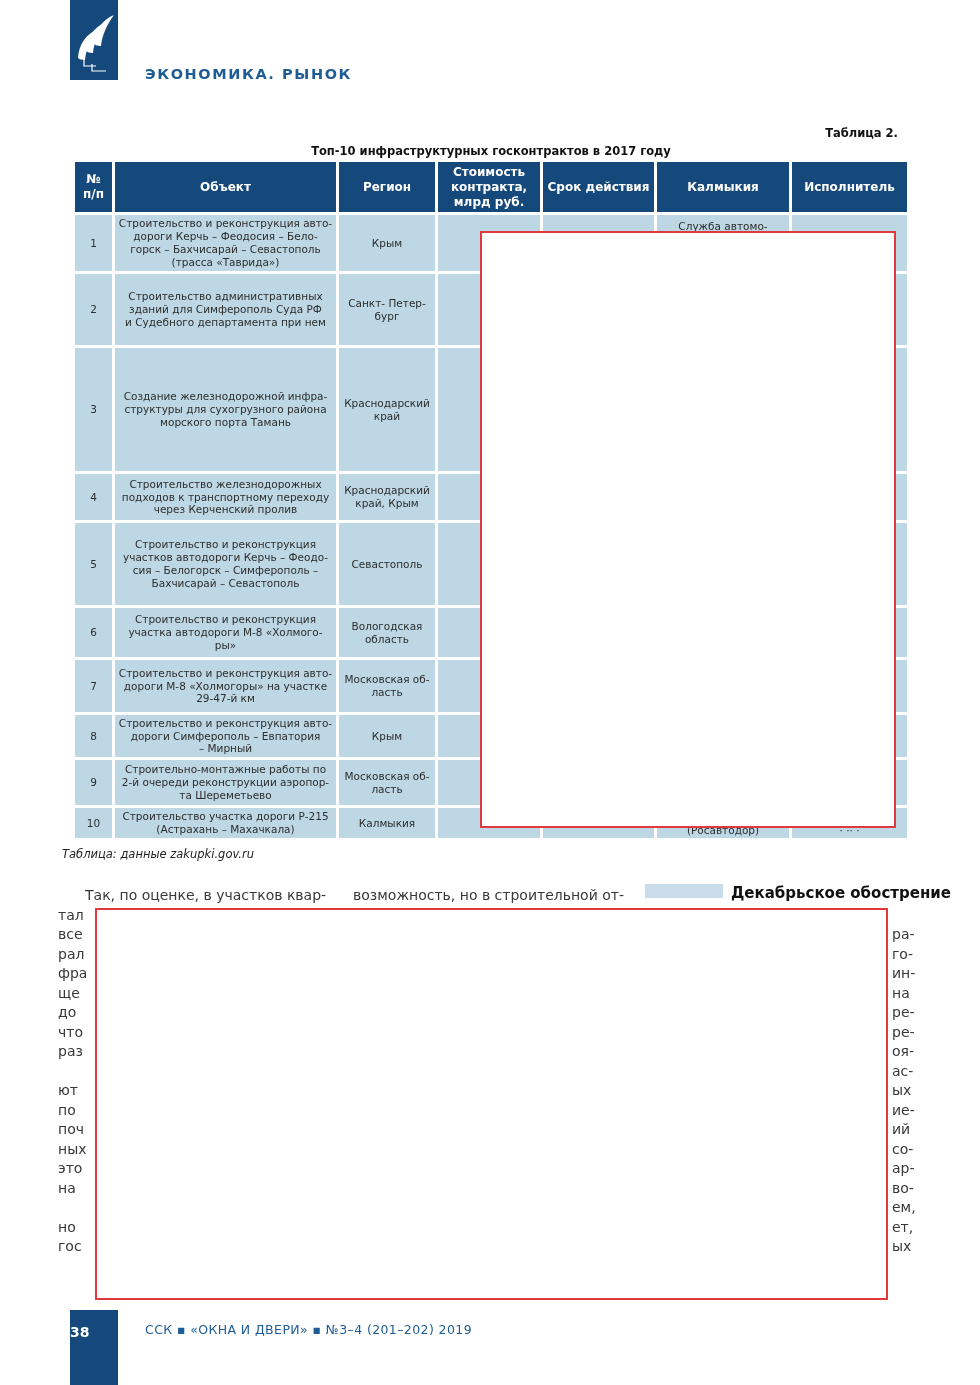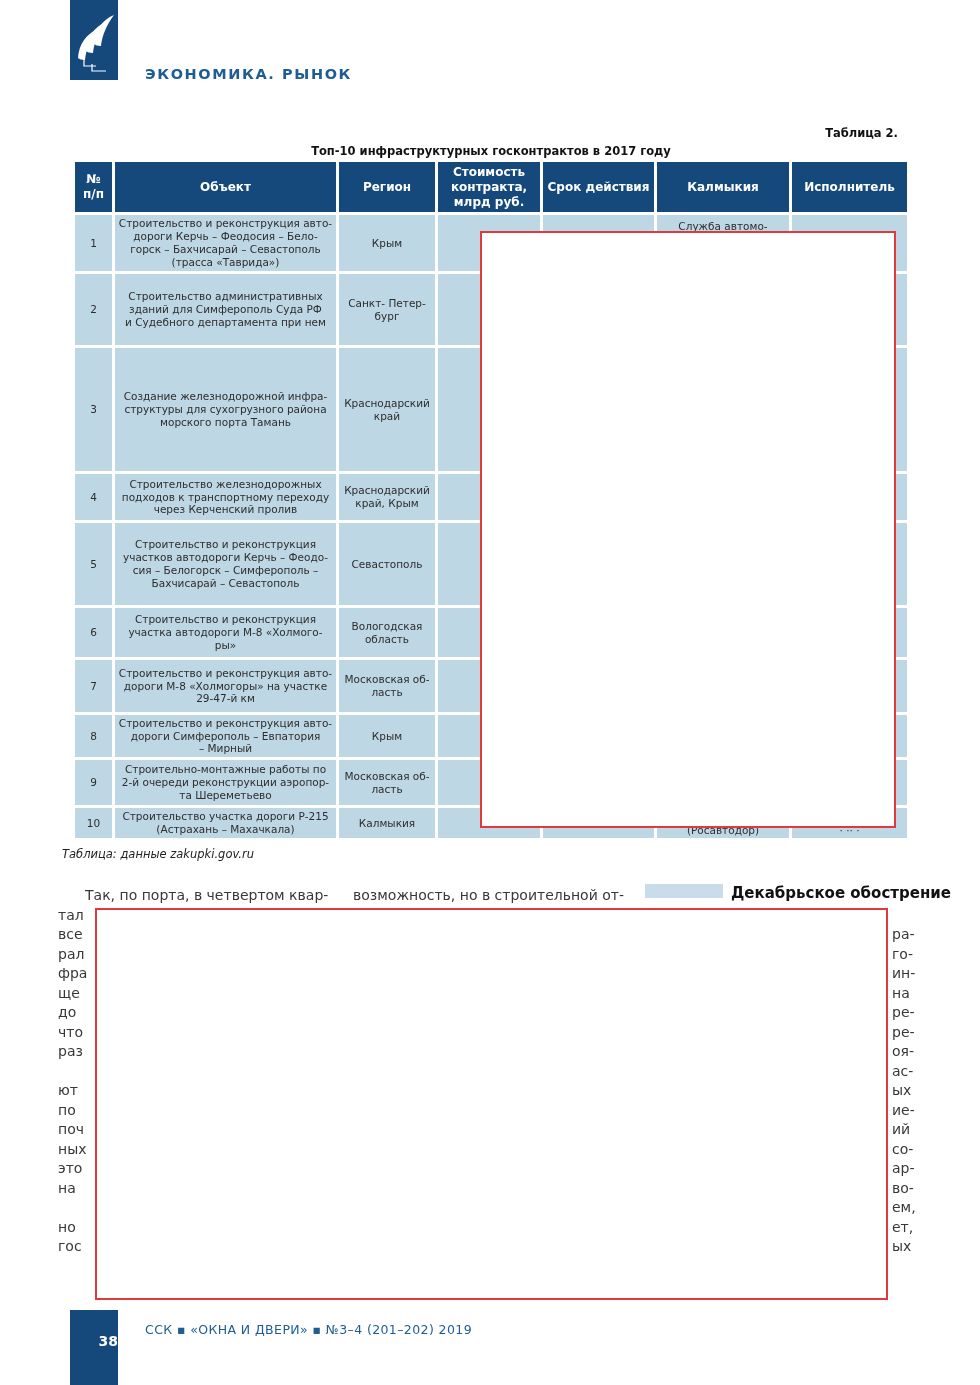--- a/index.html
+++ b/index.html
@@ -40,21 +40,21 @@
   .col1 .first{text-indent:27px;white-space:nowrap;}
   .frag{white-space:pre-line;}
   .col2{position:absolute;left:353px;top:886px;width:280px;white-space:nowrap;}
   .col3-head{position:absolute;left:645px;top:884px;width:290px;display:flex;}
   .head-marker{width:78px;height:14px;background:var(--marker);margin-right:8px;flex:0 0 auto;}
   .head-text{font-size:15px;font-weight:bold;color:#111;white-space:nowrap;}
   .col3-frags{position:absolute;left:892px;top:925px;width:40px;}
 
   
   .footer-bar{position:absolute;left:70px;top:1310px;width:48px;height:75px;background:var(--navy);}
-  .page-number{width:100%;text-align:right;color:#fff;font-weight:bold;font-size:14px;padding-top:23px;}
+  .page-number{width:100%;text-align:left;color:#fff;font-weight:bold;font-size:14px;padding-top:14px;}
   .journal-line{position:absolute;left:145px;top:1322px;font-size:12.5px;color:var(--accent);letter-spacing:0.4px;}
 </style>
 </head>
 <body>
 
 <div class="logo-block">
   <span>
     <svg width="48" height="80" viewBox="0 0 48 80">
       <g fill="#ffffff">
         <path d="M8 58 C9 44 16 34 28 29 C20 40 16 50 15 60 C12 60 9 59 8 58 Z"></path>
@@ -217,21 +217,21 @@
       </tr>
     </tbody>
 </table>
 
 <div class="redaction" id="redaction-1"></div>
 <div class="redaction" id="redaction-2"></div>
 
 <div class="source-note">Таблица: данные zakupki.gov.ru</div>
 
 <div class="article col1">
-  <div class="first">Так, по порта, в четвертом квар-</div>
+  <div class="first">Так, по оценке, в участков квар-</div>
   <div class="frag">тал
 все
 рал
 фра
 ще
 до
 что
 раз
 
 ют

